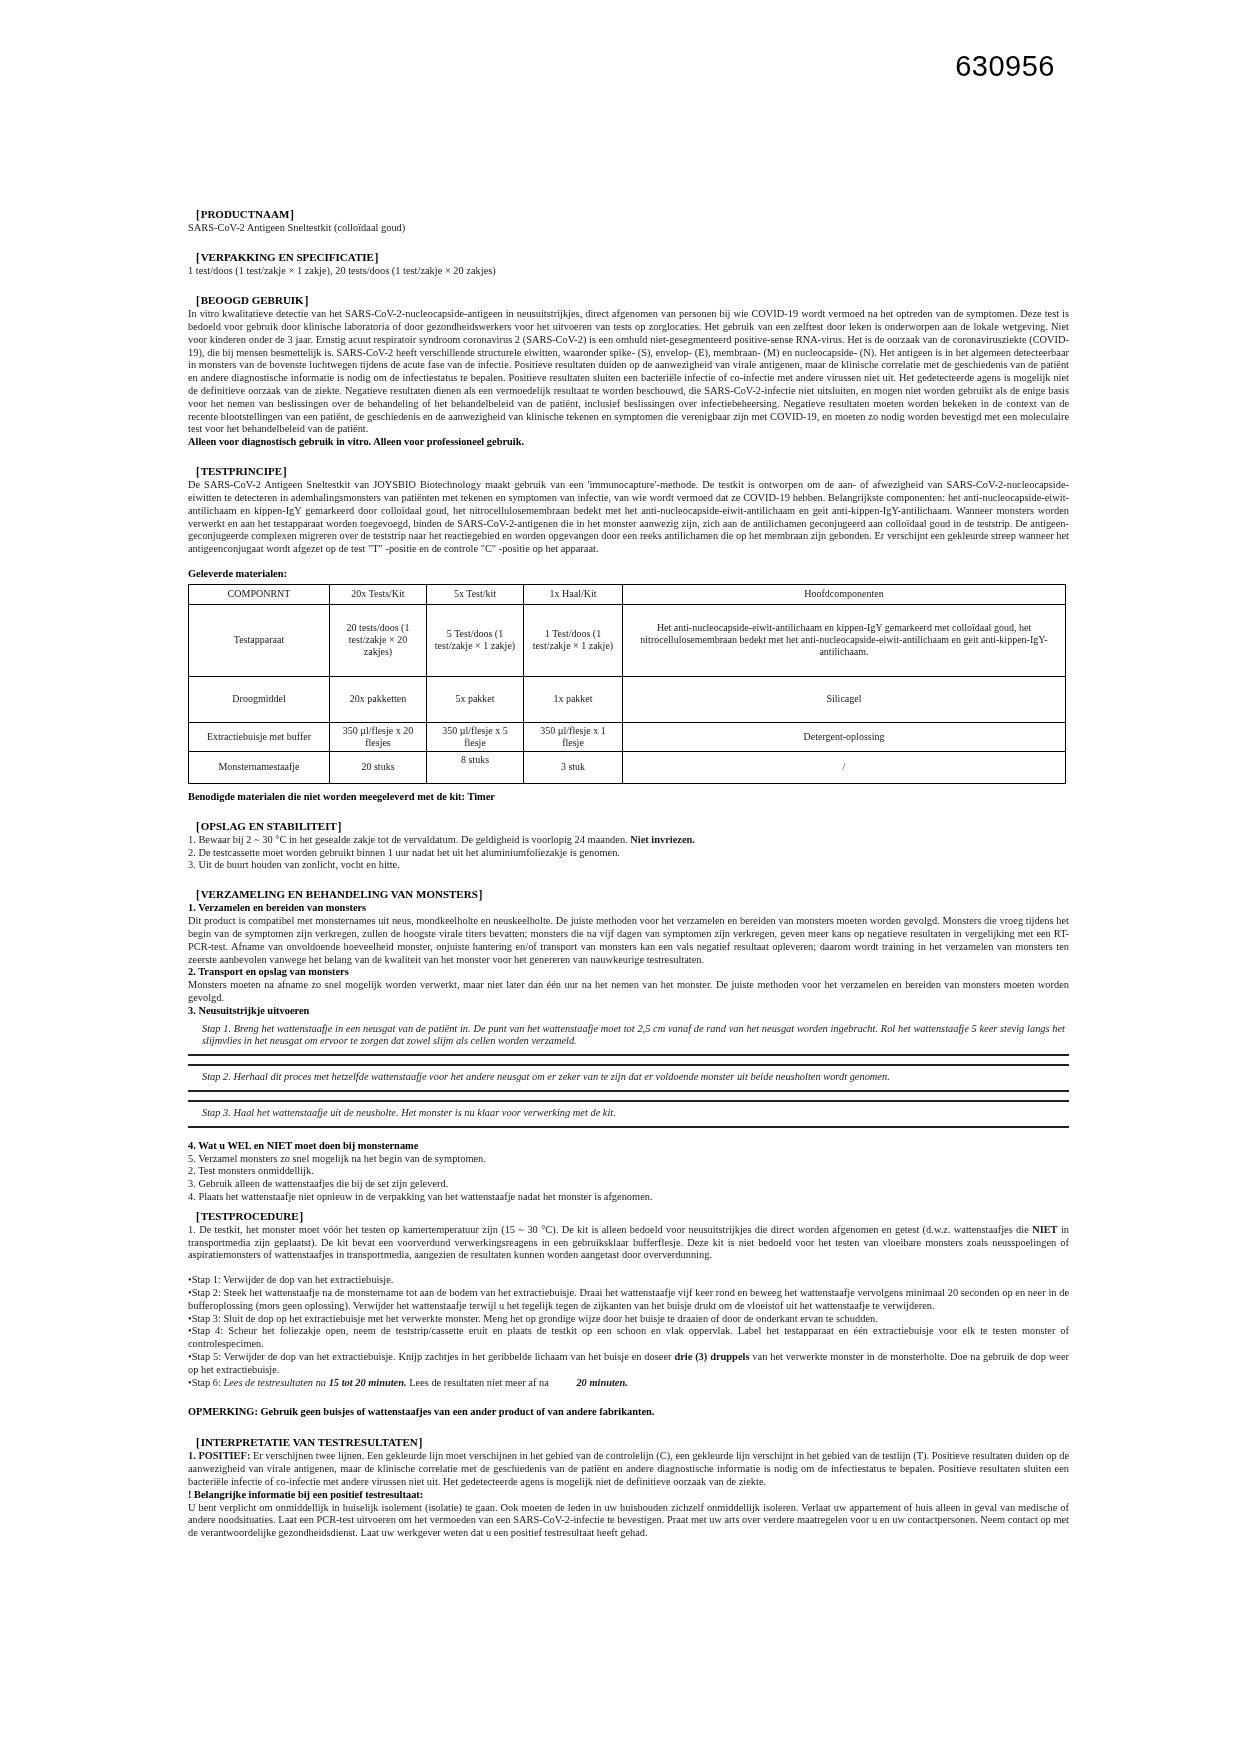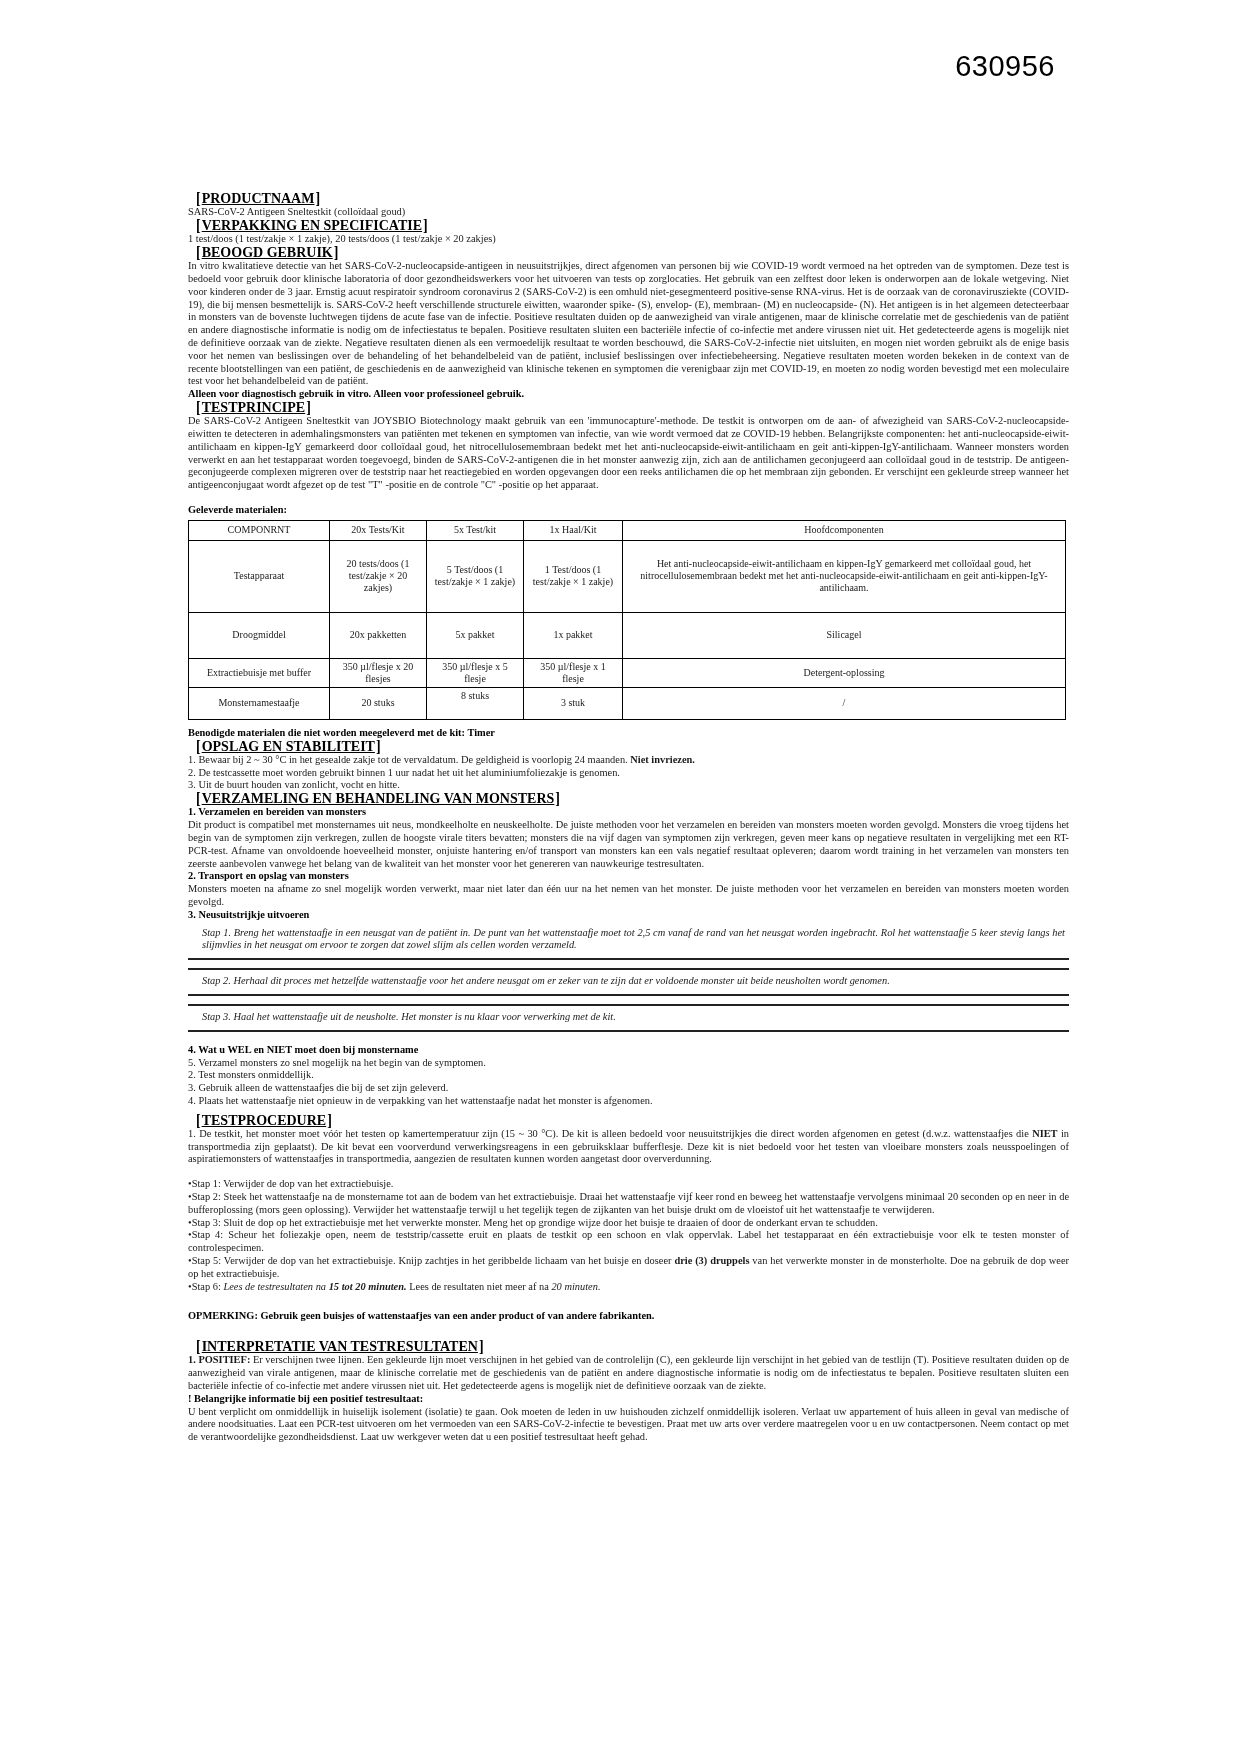--- a/index.html
+++ b/index.html
@@ -9,22 +9,22 @@
     font-family:"Liberation Serif", serif;
   }
   .page-number {
     position:absolute; top:50px; right:186px;
     font-family:"Liberation Sans", sans-serif;
     font-size:29px; color:#000; letter-spacing:0.5px;
   }
   .content { position:absolute; left:188px; top:192px; width:881px; }
 
   .sect {
-    font-size:14px; line-height:13.2px; font-weight:bold;
-    margin:0 0 1px 0; padding-left:7px; color:#000;text-decoration:underline;
+    font-size:11px; line-height:13.2px; font-weight:bold;
+    margin:16px 0 1px 0; padding-left:7px; color:#000;
   }
   .sect .lb, .sect .rb { font-weight:bold; display:inline-block; transform:scaleY(1.15); margin:0 1px; }
 
   .line, .body-text {
     font-size:10.4px; line-height:12.8px; margin:0; color:#1a1a1a;
   }
   .body-text { text-align:justify; }
   .bold-line { font-weight:bold; color:#000; }
 
   .mt-sm { margin-top:6px; }
@@ -152,21 +152,21 @@
 
   <div class="sect mt-sm"><span class="lb">[</span><span>TESTPROCEDURE</span><span class="rb">]</span></div>
   <p class="body-text"><span>1. De testkit, het monster moet vóór het testen op kamertemperatuur zijn (15 ~ 30 °C). De kit is alleen bedoeld voor neusuitstrijkjes die direct worden afgenomen en getest (d.w.z. wattenstaafjes die </span><span style="font-weight: bold;">NIET</span><span> in transportmedia zijn geplaatst). De kit bevat een voorverdund verwerkingsreagens in een gebruiksklaar bufferflesje. Deze kit is niet bedoeld voor het testen van vloeibare monsters zoals neusspoelingen of aspiratiemonsters of wattenstaafjes in transportmedia, aangezien de resultaten kunnen worden aangetast door oververdunning.</span></p>
 
   <div class="bullets mt-md">
     <p class="body-text">•Stap 1: Verwijder de dop van het extractiebuisje.</p>
     <p class="body-text">•Stap 2: Steek het wattenstaafje na de monstername tot aan de bodem van het extractiebuisje. Draai het wattenstaafje vijf keer rond en beweeg het wattenstaafje vervolgens minimaal 20 seconden op en neer in de bufferoplossing (mors geen oplossing). Verwijder het wattenstaafje terwijl u het tegelijk tegen de zijkanten van het buisje drukt om de vloeistof uit het wattenstaafje te verwijderen.</p>
     <p class="body-text">•Stap 3: Sluit de dop op het extractiebuisje met het verwerkte monster. Meng het op grondige wijze door het buisje te draaien of door de onderkant ervan te schudden.</p>
     <p class="body-text">•Stap 4: Scheur het foliezakje open, neem de teststrip/cassette eruit en plaats de testkit op een schoon en vlak oppervlak. Label het testapparaat en één extractiebuisje voor elk te testen monster of controlespecimen.</p>
     <p class="body-text"><span>•Stap 5: Verwijder de dop van het extractiebuisje. Knijp zachtjes in het geribbelde lichaam van het buisje en doseer </span><span style="font-weight: bold;">drie (3) druppels</span><span> van het verwerkte monster in de monsterholte. Doe na gebruik de dop weer op het extractiebuisje.</span></p>
-    <p class="body-text"><span>•Stap 6: </span><span style="font-style: italic;">Lees de testresultaten na </span><span style="font-weight: bold; font-style: italic;">15 tot 20 minuten.</span><span style=""> Lees de resultaten niet meer af na </span><span style="font-weight: normal; font-style: italic;">20 minuten.</span></p>
+    <p class="body-text"><span>•Stap 6: </span><span style="font-style: italic;">Lees de testresultaten na </span><span style="font-weight: bold; font-style: italic;">15 tot 20 minuten.</span><span style=""> Lees de resultaten niet meer af na </span><span style="font-weight: bold; font-style: italic; margin-left: 25px;">20 minuten.</span></p>
   </div>
 
   <p class="line bold-line mt-lg">OPMERKING: Gebruik geen buisjes of wattenstaafjes van een ander product of van andere fabrikanten.</p>
 
   <div class="sect mt-lg"><span class="lb">[</span><span>INTERPRETATIE VAN TESTRESULTATEN</span><span class="rb">]</span></div>
   <p class="body-text"><span style="font-weight: bold;">1. POSITIEF:</span><span> Er verschijnen twee lijnen. Een gekleurde lijn moet verschijnen in het gebied van de controlelijn (C), een gekleurde lijn verschijnt in het gebied van de testlijn (T). Positieve resultaten duiden op de aanwezigheid van virale antigenen, maar de klinische correlatie met de geschiedenis van de patiënt en andere diagnostische informatie is nodig om de infectiestatus te bepalen. Positieve resultaten sluiten een bacteriële infectie of co-infectie met andere virussen niet uit. Het gedetecteerde agens is mogelijk niet de definitieve oorzaak van de ziekte.</span></p>
   <p class="line bold-line">! Belangrijke informatie bij een positief testresultaat:</p>
   <p class="body-text">U bent verplicht om onmiddellijk in huiselijk isolement (isolatie) te gaan. Ook moeten de leden in uw huishouden zichzelf onmiddellijk isoleren. Verlaat uw appartement of huis alleen in geval van medische of andere noodsituaties. Laat een PCR-test uitvoeren om het vermoeden van een SARS-CoV-2-infectie te bevestigen. Praat met uw arts over verdere maatregelen voor u en uw contactpersonen. Neem contact op met de verantwoordelijke gezondheidsdienst. Laat uw werkgever weten dat u een positief testresultaat heeft gehad.</p>
 
 </div>

